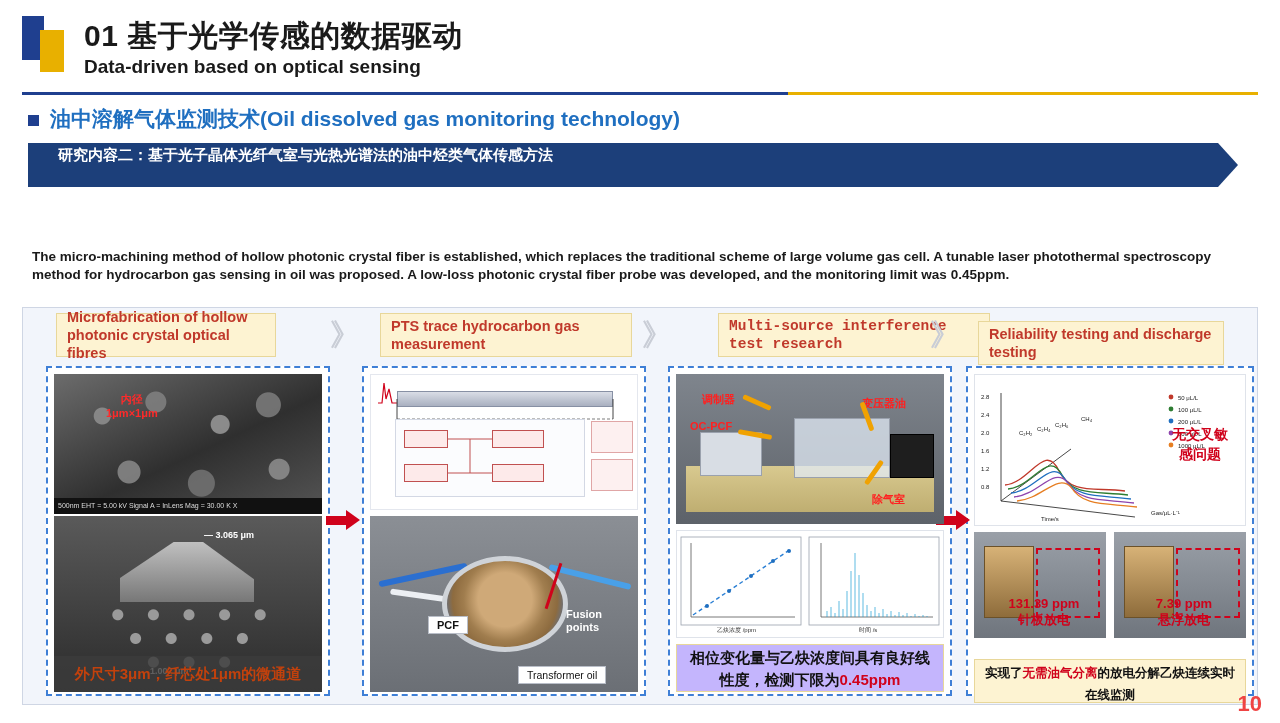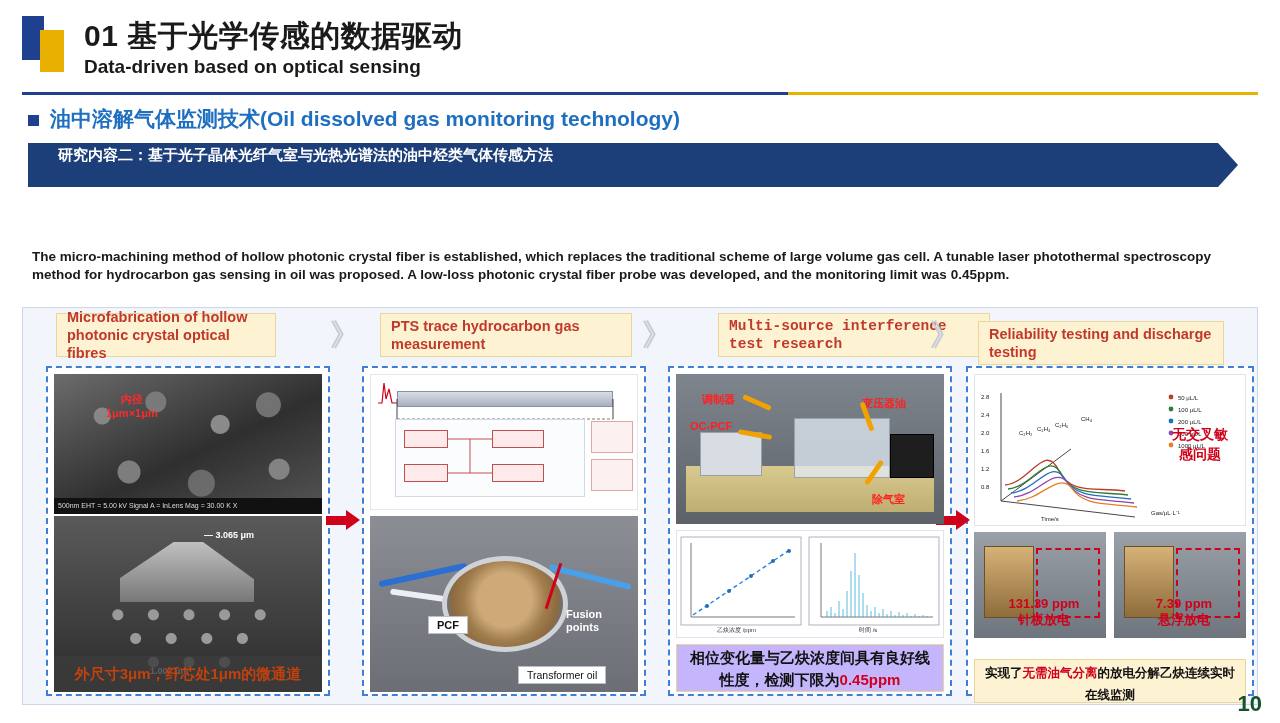--- a/index.html
+++ b/index.html
@@ -309,21 +309,21 @@
     position:absolute; left:974px; top:644px; width:272px; height:44px;
     background:#fdf3d2; border:1px solid #e8d79a;
     font-size:12.5px; font-weight:bold; color:#111; line-height:22px;
     padding:2px 6px; text-align:center;margin-top:15px;
   }
   #p4-caption .hl { color:#d0021b; }
 
   
   #page-number {
     position:absolute; right:18px; bottom:6px;
-    color:#14532d; font-size:22px; font-weight:bold;
+    color:#ef4444; font-size:22px; font-weight:bold;
   }
 
   .tiny-axis { font-size:6px; fill:#333; }
 </style>
 </head>
 <body>
 
 <div id="header">
   <div id="header-mark">
     <div class="sq-blue"></div>

